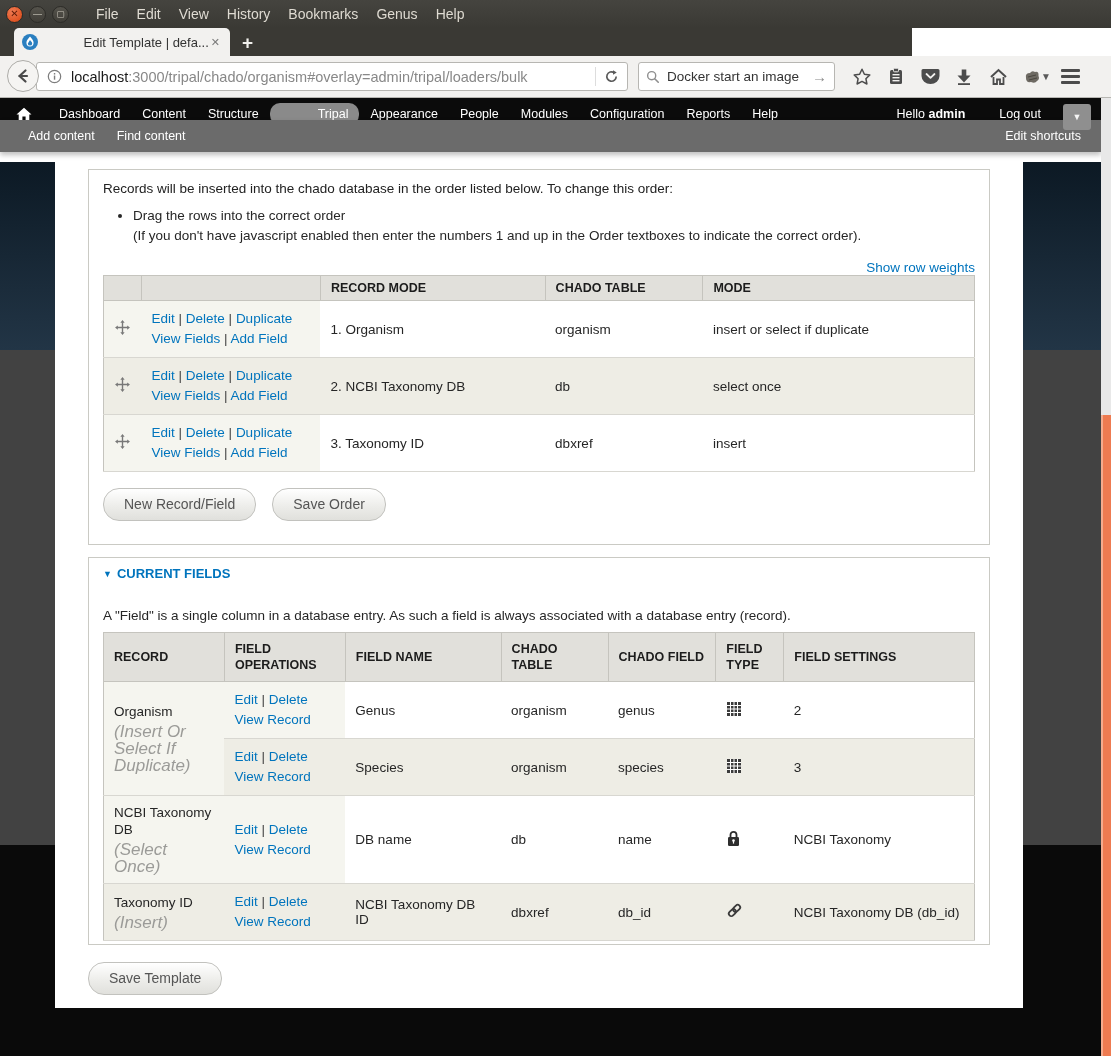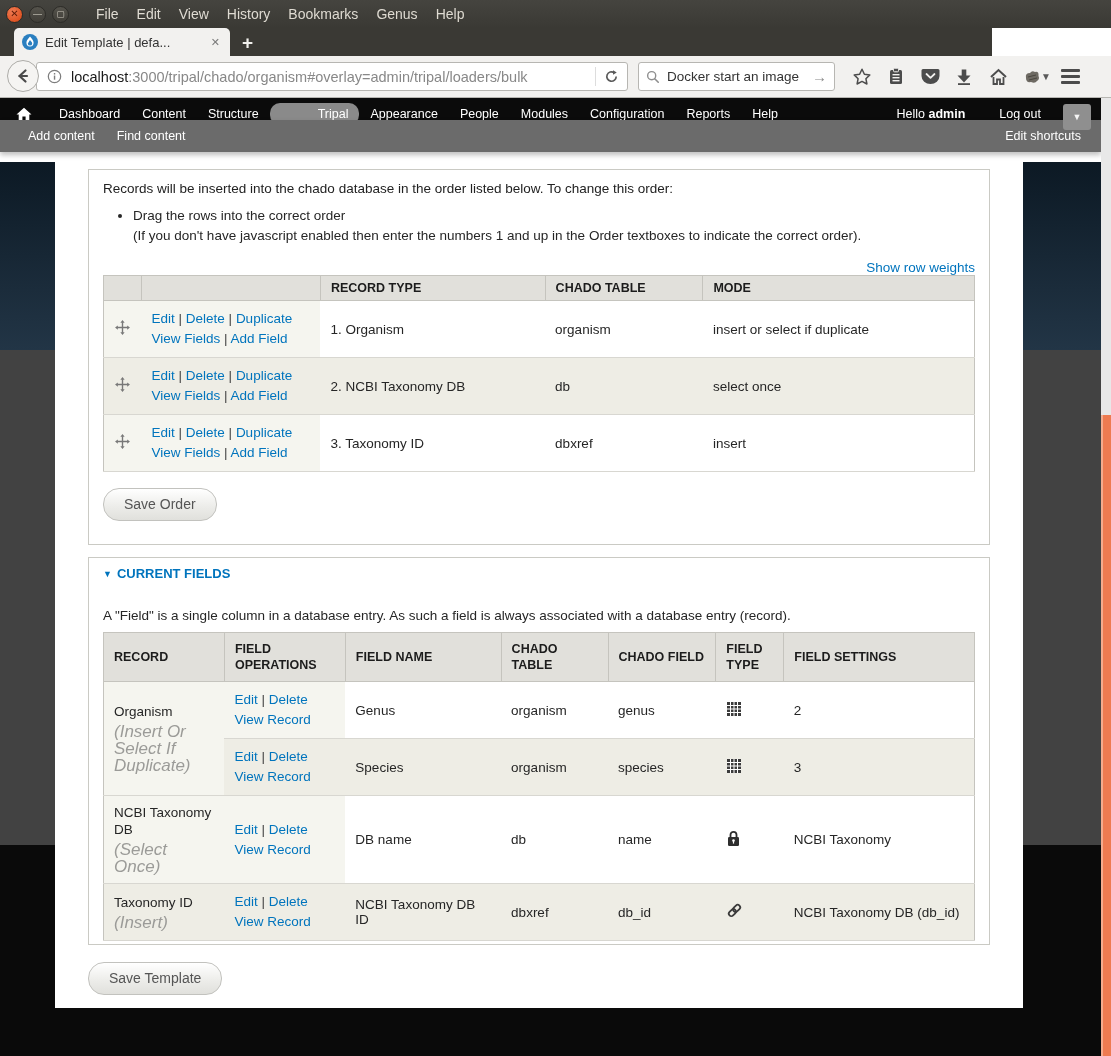--- a/index.html
+++ b/index.html
@@ -12,21 +12,21 @@
     background:linear-gradient(#45443f,#3a3934); display:flex; align-items:center; }
   .winbtns { display:flex; gap:6px; margin-left:6px; }
   .winbtn { width:17px; height:17px; border-radius:50%; border:1px solid #2c2b27;
     display:flex; align-items:center; justify-content:center; font-size:10px; line-height:1; }
   .winbtn.close { background:radial-gradient(circle at 35% 30%,#f07a52,#d94612); color:#5e1b07; }
   .winbtn.min,.winbtn.max { background:linear-gradient(#55534c,#403e38); color:#c9c5ba; font-size:9px; }
   .menubar { display:flex; margin-left:18px; }
   .menu-item { color:#dfdbd2; font-size:14px; padding:0 9px; }
 
   
-  .tabstrip { position:absolute; left:0; top:28px; width:992px; height:28px; background:#3a3934; }
+  .tabstrip { position:absolute; left:0; top:28px; width:912px; height:28px; background:#3a3934;text-align:right; }
   .tab { position:absolute; left:14px; top:0; width:216px; height:28px; background:#f2f1ef;
     border-radius:5px 5px 0 0; display:flex; align-items:center; padding:0 8px; }
   .tab-title { font-size:13px; color:#333; flex:1; margin-left:7px; white-space:nowrap; overflow:hidden; }
   .tab-close { color:#7a7a7a; font-size:11px; padding:0 2px; }
   .newtab { position:absolute; left:242px; top:4px; color:#f0efec; font-size:19px; font-weight:bold; }
 
   
   .navbar { position:absolute; left:0; top:56px; width:1111px; height:42px; background:#f2f1ef;
     border-bottom:1px solid #b7b6b2; }
   .backbtn { position:absolute; left:7px; top:4px; width:32px; height:32px; border-radius:50%;
@@ -274,21 +274,21 @@
             <col style="width:38px">
             <col style="width:179px">
             <col style="width:225px">
             <col style="width:158px">
             <col style="width:272px">
           </colgroup>
         <tbody>
             <tr>
           <th></th>
           <th></th>
-          <th>RECORD TYPE</th>
+          <th>RECORD MODE</th>
           <th>CHADO TABLE</th>
           <th>MODE</th>
         </tr>
         <tr>
           <td class="drag-cell tint">
             <svg width="17" height="17" viewBox="0 0 16 16">
               <path d="M8 1 L10 3.6 H6 Z M8 15 L6 12.4 H10 Z M1 8 L3.6 6 V10 Z M15 8 L12.4 10 V6 Z" fill="#777"></path>
               <path d="M8 3 V13 M3 8 H13" stroke="#777" stroke-width="1.3"></path>
             </svg>
           </td>
@@ -327,20 +327,21 @@
             <a class="lnk" href="#">View Fields</a> <span class="pipe">|</span> <a class="lnk" href="#">Add Field</a>
           </td>
           <td>3. Taxonomy ID</td>
           <td>dbxref</td>
           <td>insert</td>
         </tr>
       </tbody>
         </table>
 
       <div class="btn-row">
+        <button class="pill-btn">New Record/Field</button>
         <button class="pill-btn">Save Order</button>
       </div>
     </div>
 
     <div class="fieldset">
       <div class="legend">
         <span class="arrow">▼</span>
         <span>CURRENT FIELDS</span>
       </div>
       <div class="fs-desc">A "Field" is a single column in a database entry. As such a field is always associated with a database entry (record).</div>

